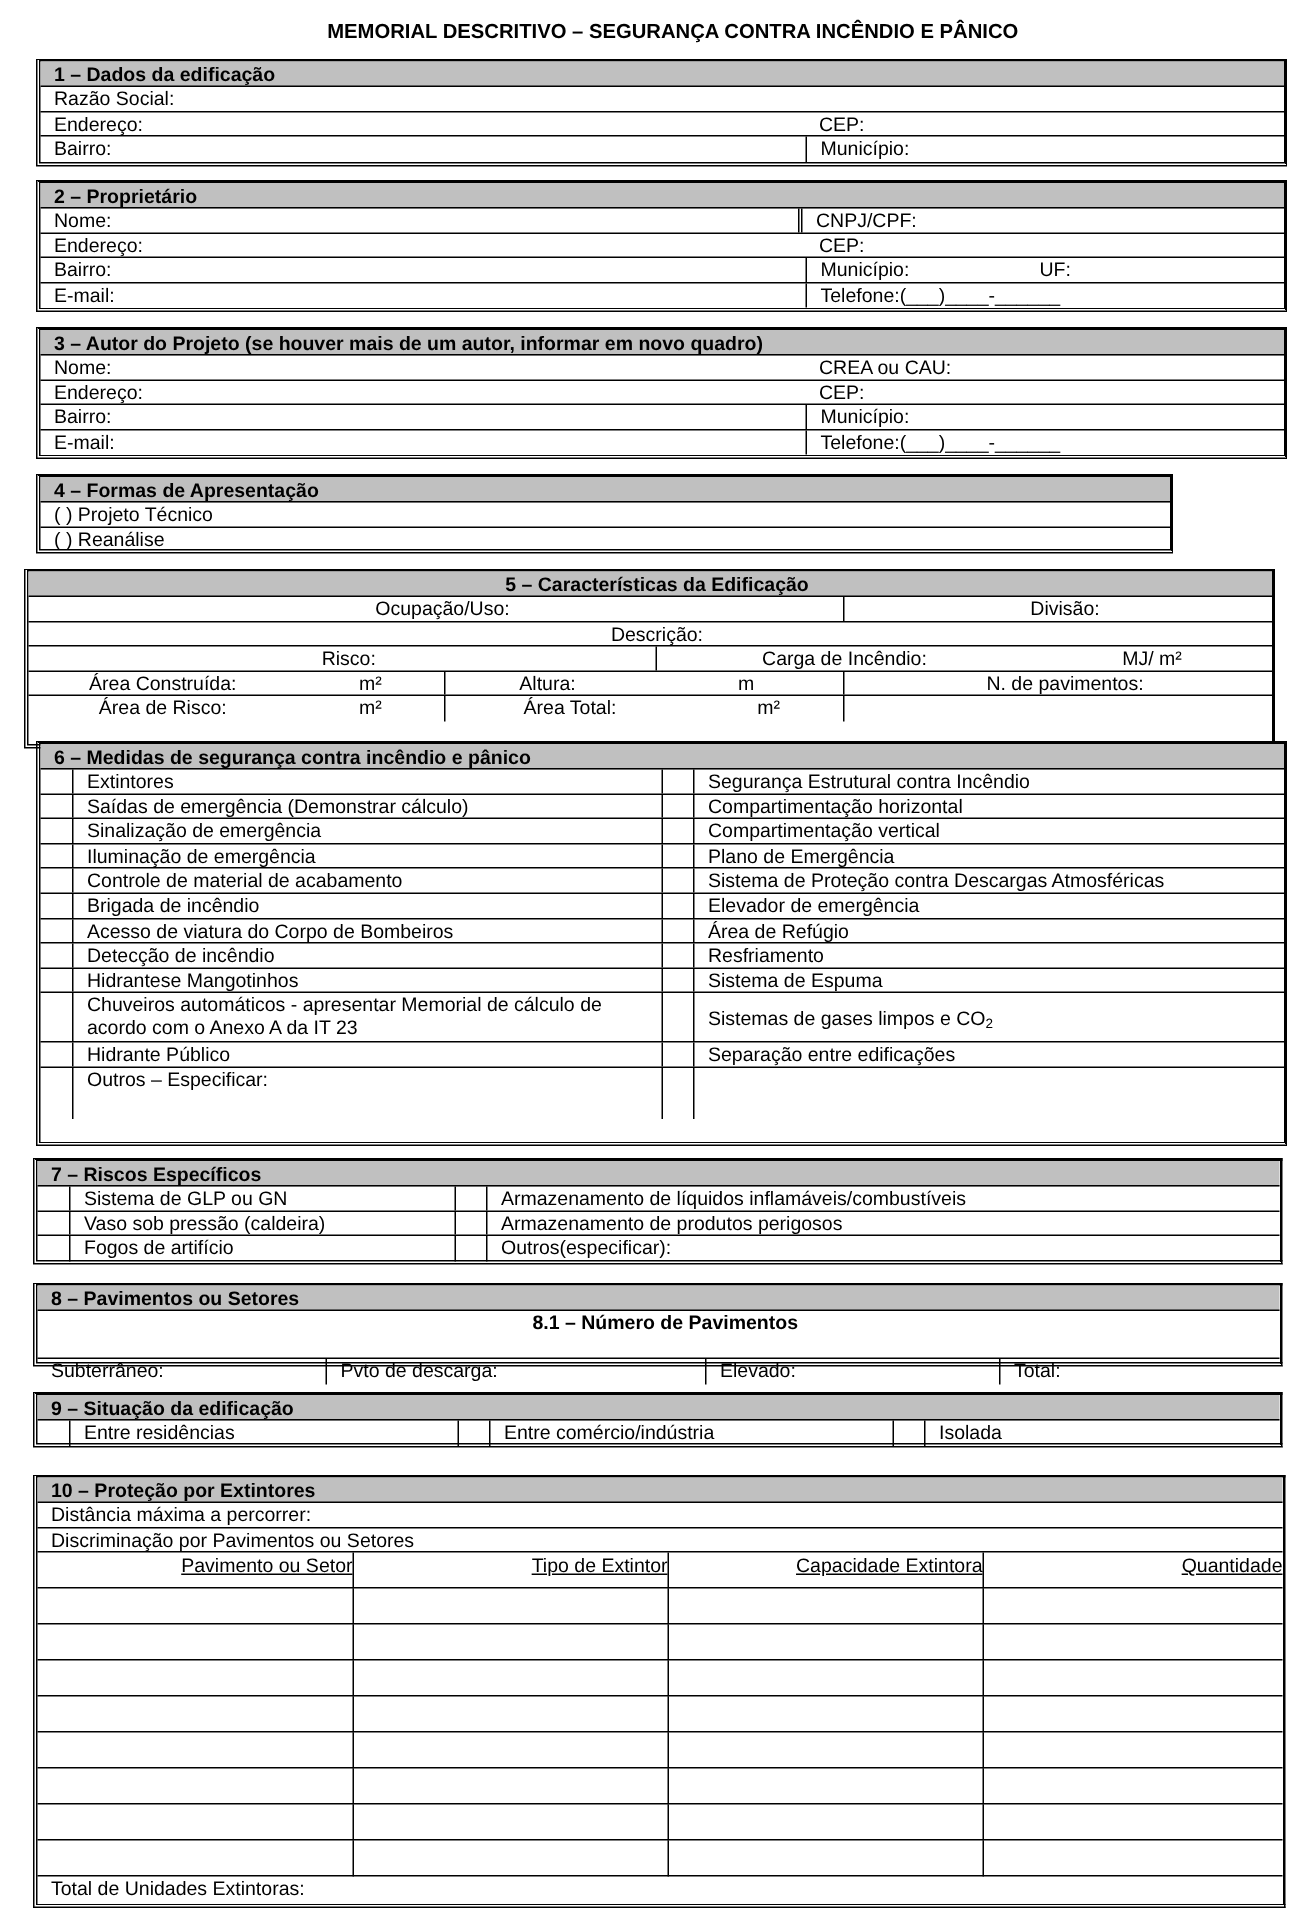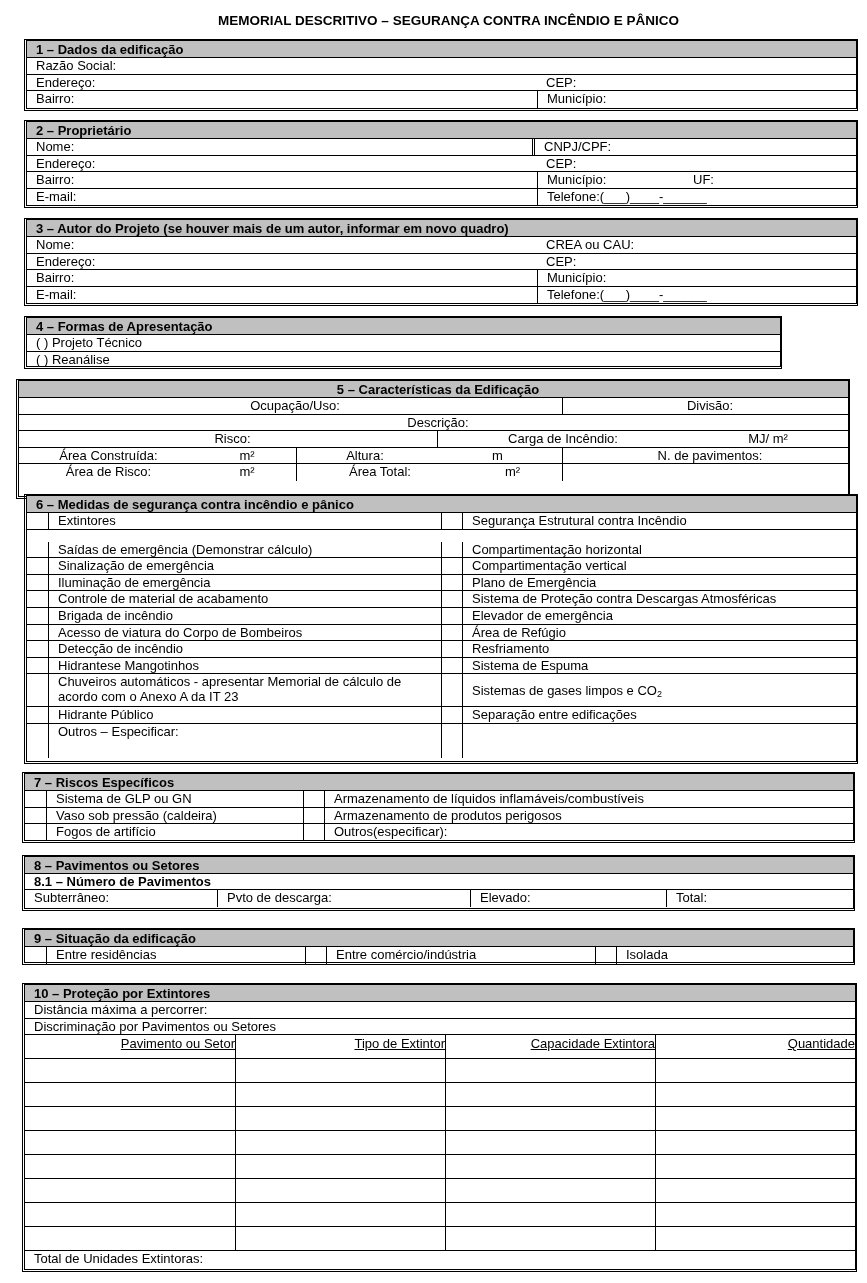--- a/index.html
+++ b/index.html
@@ -1,21 +1,21 @@
 <!DOCTYPE html>
 <html><head>
 <meta charset="utf-8">
 <style>
   * { box-sizing: border-box; margin: 0; padding: 0; }
   html, body { width: 867px; height: 1283px; background: #ffffff; }
   body { font-family: "Liberation Sans", sans-serif; font-size: 13px; color: #000; position: relative; overflow: hidden; }
   .doc-title { position: absolute; left: 0; top: 13px; width: 897px; text-align: center; font-weight: bold; font-size: 13.5px; }
   .box { position: absolute; border: 2px solid #000; border-left: 3px double #000; border-bottom: 3px double #000; }
   .hdr { background: #c0c0c0; font-weight: bold; height: 17px; line-height: 17px; padding-left: 9px; border-bottom: 1px solid #000; font-size: 13px; white-space: nowrap; }
-  .sub-hdr { font-weight: bold; height: 16px; line-height: 16px; padding-left: 9px; border-bottom: 1px solid #000; }
+  .sub-hdr { font-weight: bold; height: 32px; line-height: 16px; padding-left: 9px; border-bottom: 1px solid #000; text-align: center; }
   .row { display: flex; border-bottom: 1px solid #000; height: 16.6px; line-height: 16px; }
   .row:last-child { border-bottom: none; }
   .cell { padding-left: 9px; white-space: nowrap; overflow: hidden; position: relative; }
   .vl { border-left: 1px solid #000; }
   .vl2 { border-left: 3px double #000; }
   .chk { width: 22px; flex: none; border-right: 1px solid #000; }
   .grow { flex: 1; }
   .ext-table { display: grid; grid-template-columns: 211px 210px 210px 1fr; }
   .ext-table > div { border-right: 1px solid #000; border-bottom: 1px solid #000; height: 24px; }
   .ext-table > div:nth-child(4n) { border-right: none; }
@@ -125,21 +125,21 @@
 
 <div class="box" style="left:24px; top:494px; width:834px; height:270px;">
   <div class="hdr">6 – Medidas de segurança contra incêndio e pânico</div>
   <div id="s6-rows">
       <div class="row" style="height: 16.6px; line-height: 16px;">
         <div class="chk"></div>
         <div class="cell" style="width:392px; white-space:normal; padding-right:8px">Extintores</div>
         <div class="chk vl"></div>
         <div class="cell grow" style=""><span>Segurança Estrutural contra Incêndio</span></div>
       </div>
-      <div class="row" style="height: 16.6px; line-height: 16px; margin-top: 12px;">
+      <div class="row" style="height: 16.6px; line-height: 16px;">
         <div class="chk"></div>
         <div class="cell" style="width:392px; white-space:normal; padding-right:8px">Saídas de emergência (Demonstrar cálculo)</div>
         <div class="chk vl"></div>
         <div class="cell grow" style=""><span>Compartimentação horizontal</span></div>
       </div>
       <div class="row" style="height: 16.6px; line-height: 16px;">
         <div class="chk"></div>
         <div class="cell" style="width:392px; white-space:normal; padding-right:8px">Sinalização de emergência</div>
         <div class="chk vl"></div>
         <div class="cell grow" style=""><span>Compartimentação vertical</span></div>

